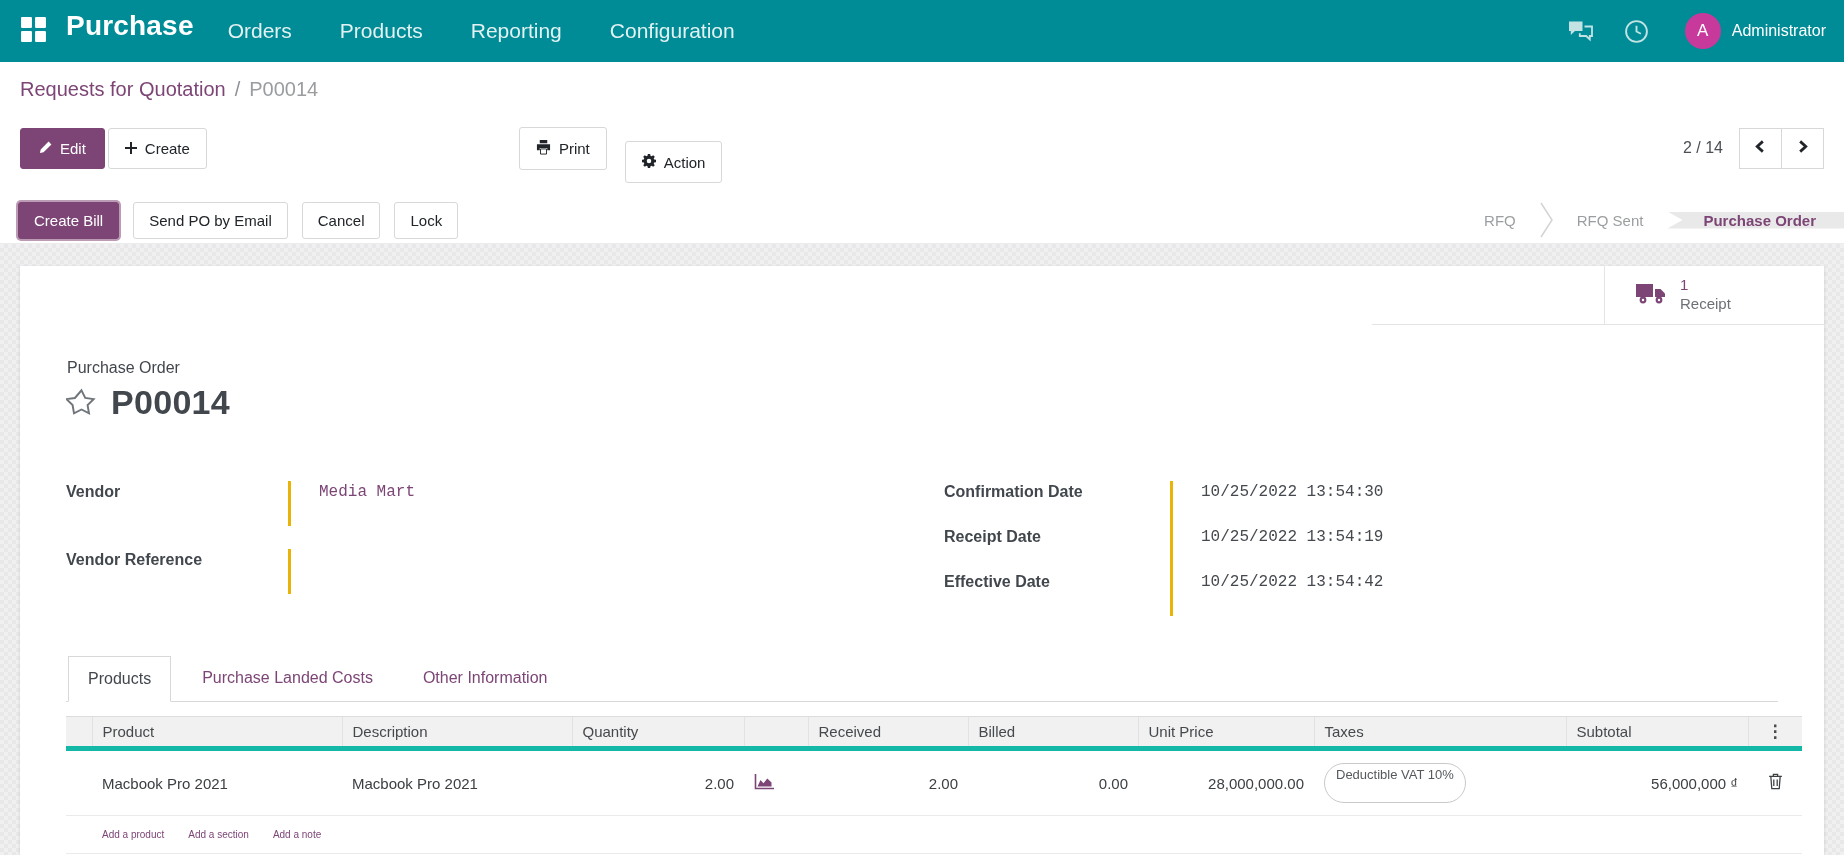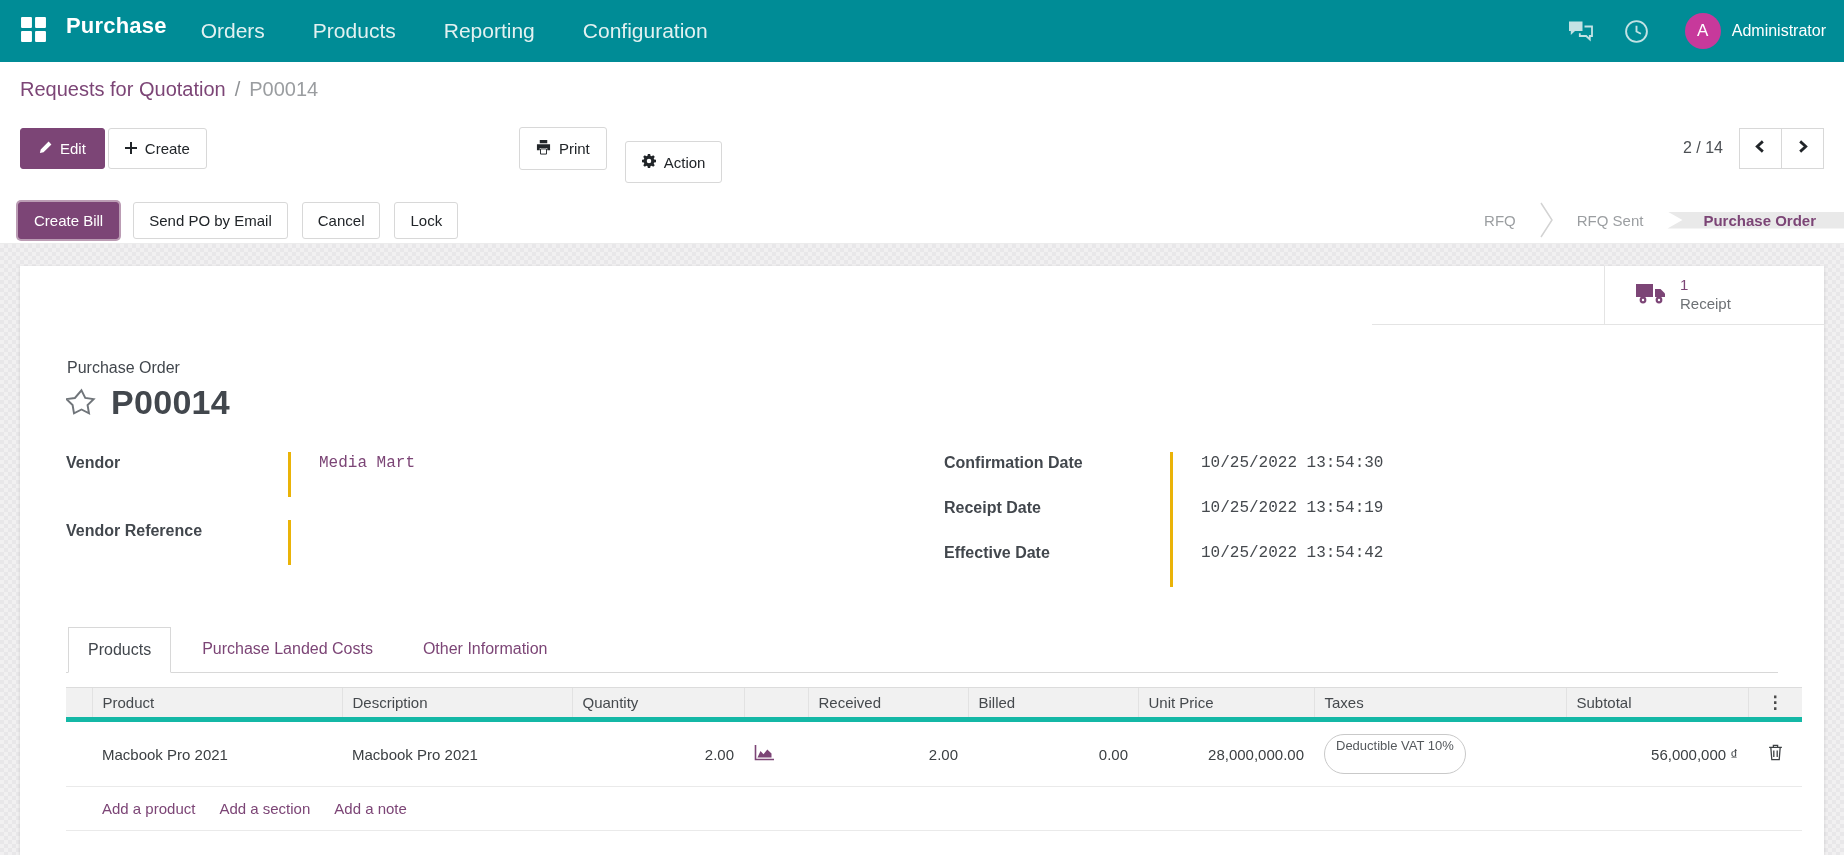--- a/index.html
+++ b/index.html
@@ -2,21 +2,21 @@
 <html><head>
 <meta charset="utf-8">
 <style>
   * { margin:0; padding:0; box-sizing:border-box; }
   html,body { width:1844px; height:855px; font-family:"Liberation Sans", sans-serif; }
   .app { width:1844px; height:855px; display:flex; flex-direction:column; background:#fff; overflow:hidden; }
 
   
   .topbar { height:62px; flex:0 0 62px; background:#008c96; display:flex; align-items:center; padding:0 18px 0 16px; color:#fff; }
   .apps-btn { width:34px; height:34px; display:flex; align-items:center; justify-content:center; cursor:pointer; }
-  .brand { font-size:22px; font-weight:700; margin:0 34px 11px 16px; letter-spacing:.2px; cursor:pointer; }
+  .brand { font-size:28px; font-weight:700; margin:0 34px 11px 16px; letter-spacing:.2px; cursor:pointer; }
   .topmenu { display:flex; gap:48px; font-size:21px; color:#e2f1f1; }
   .topmenu span { cursor:pointer; }
   .systray { margin-left:auto; display:flex; align-items:center; gap:30px; }
   .tray-icon { cursor:pointer; display:flex; align-items:center; opacity:.92; }
   .userblock { display:flex; align-items:center; gap:11px; cursor:pointer; margin-left:6px; }
   .avatar { width:36px; height:36px; border-radius:50%; background:#c7399b; color:#fff; font-size:17px; display:flex; align-items:center; justify-content:center; }
   .username { font-size:16px; color:#fff; }
 
   
   .breadcrumb { padding:16px 0 0 20px; font-size:20px; display:flex; gap:9px; align-items:flex-start; }
@@ -60,21 +60,21 @@
   .smart-text { display:flex; flex-direction:column; line-height:1.25; font-size:15px; }
   .smart-count { color:#7c4576; }
   .smart-label { color:#6d7175; }
 
   .sheet { padding:34px 46px 0 46px; }
   .doc-type { font-size:16px; color:#42474d; font-weight:500; margin-left:1px; }
   .title-row { display:flex; align-items:center; gap:14px; margin-top:6px; }
   .doc-title { font-size:34px; font-weight:700; color:#42474d; letter-spacing:.3px; }
   .star { cursor:pointer; display:flex; }
 
-  .field-grid { display:flex; margin-top:30px; }
+  .field-grid { display:flex; margin-top:59px; }
   .fgroup { display:grid; }
   .fgroup-left  { grid-template-columns:222px 1fr; width:640px; margin-right:238px; }
   .fgroup-right { grid-template-columns:226px 1fr; flex:1; }
   .flabel { font-size:16px; font-weight:700; color:#42474d; height:45px; display:flex; align-items:flex-start; padding-top:2px; }
   .fvalue { font-size:16px; color:#45494e; border-left:3px solid #eab308; padding:2px 0 0 28px; height:45px;font-family:Liberation Mono, monospace; }
   .fvalue.link { color:#7c4576; cursor:pointer; }
 
   .notebook { margin-top:40px; }
   .tabs { display:flex; border-bottom:1px solid #d8d8d8; padding-left:2px; }
   .tab { font-size:16px; padding:13px 19px; color:#7c4576; cursor:pointer; margin-bottom:-1px; }
@@ -86,21 +86,21 @@
   .lines thead th + th { border-left:1px solid #e2e2e2; }
   .lines td { padding:12px 10px; border-bottom:1px solid #eaeaea; color:#3c4043; }
   .num { text-align:right; }
   .lines .opt-col { text-align:center; font-weight:700; color:#4a4a4a; font-size:17px; cursor:pointer; }
   .cell-link { cursor:pointer; }
   .pill { display:inline-block; border:1px solid #c9c9c9; border-radius:999px; padding:3px 11px 20px 11px; font-size:13px; color:#55595d; background:#fff; white-space:nowrap; }
   .icon-cell { text-align:left; padding-left:14px; }
   .trash-cell { text-align:center; cursor:pointer; }
   .add-row td { padding:13px 10px; }
   .add-links { display:flex; gap:24px; }
-  .add-links span { color:#7c4576; cursor:pointer; font-size:15px; }
+  .add-links span { color:#7c4576; cursor:pointer; font-size:10px; }
 </style>
 </head>
 <body>
 
 <div class="app">
 
   <div class="topbar">
     <div class="apps-btn">
       <span>
         <svg width="27" height="27" viewBox="0 0 26 26">

